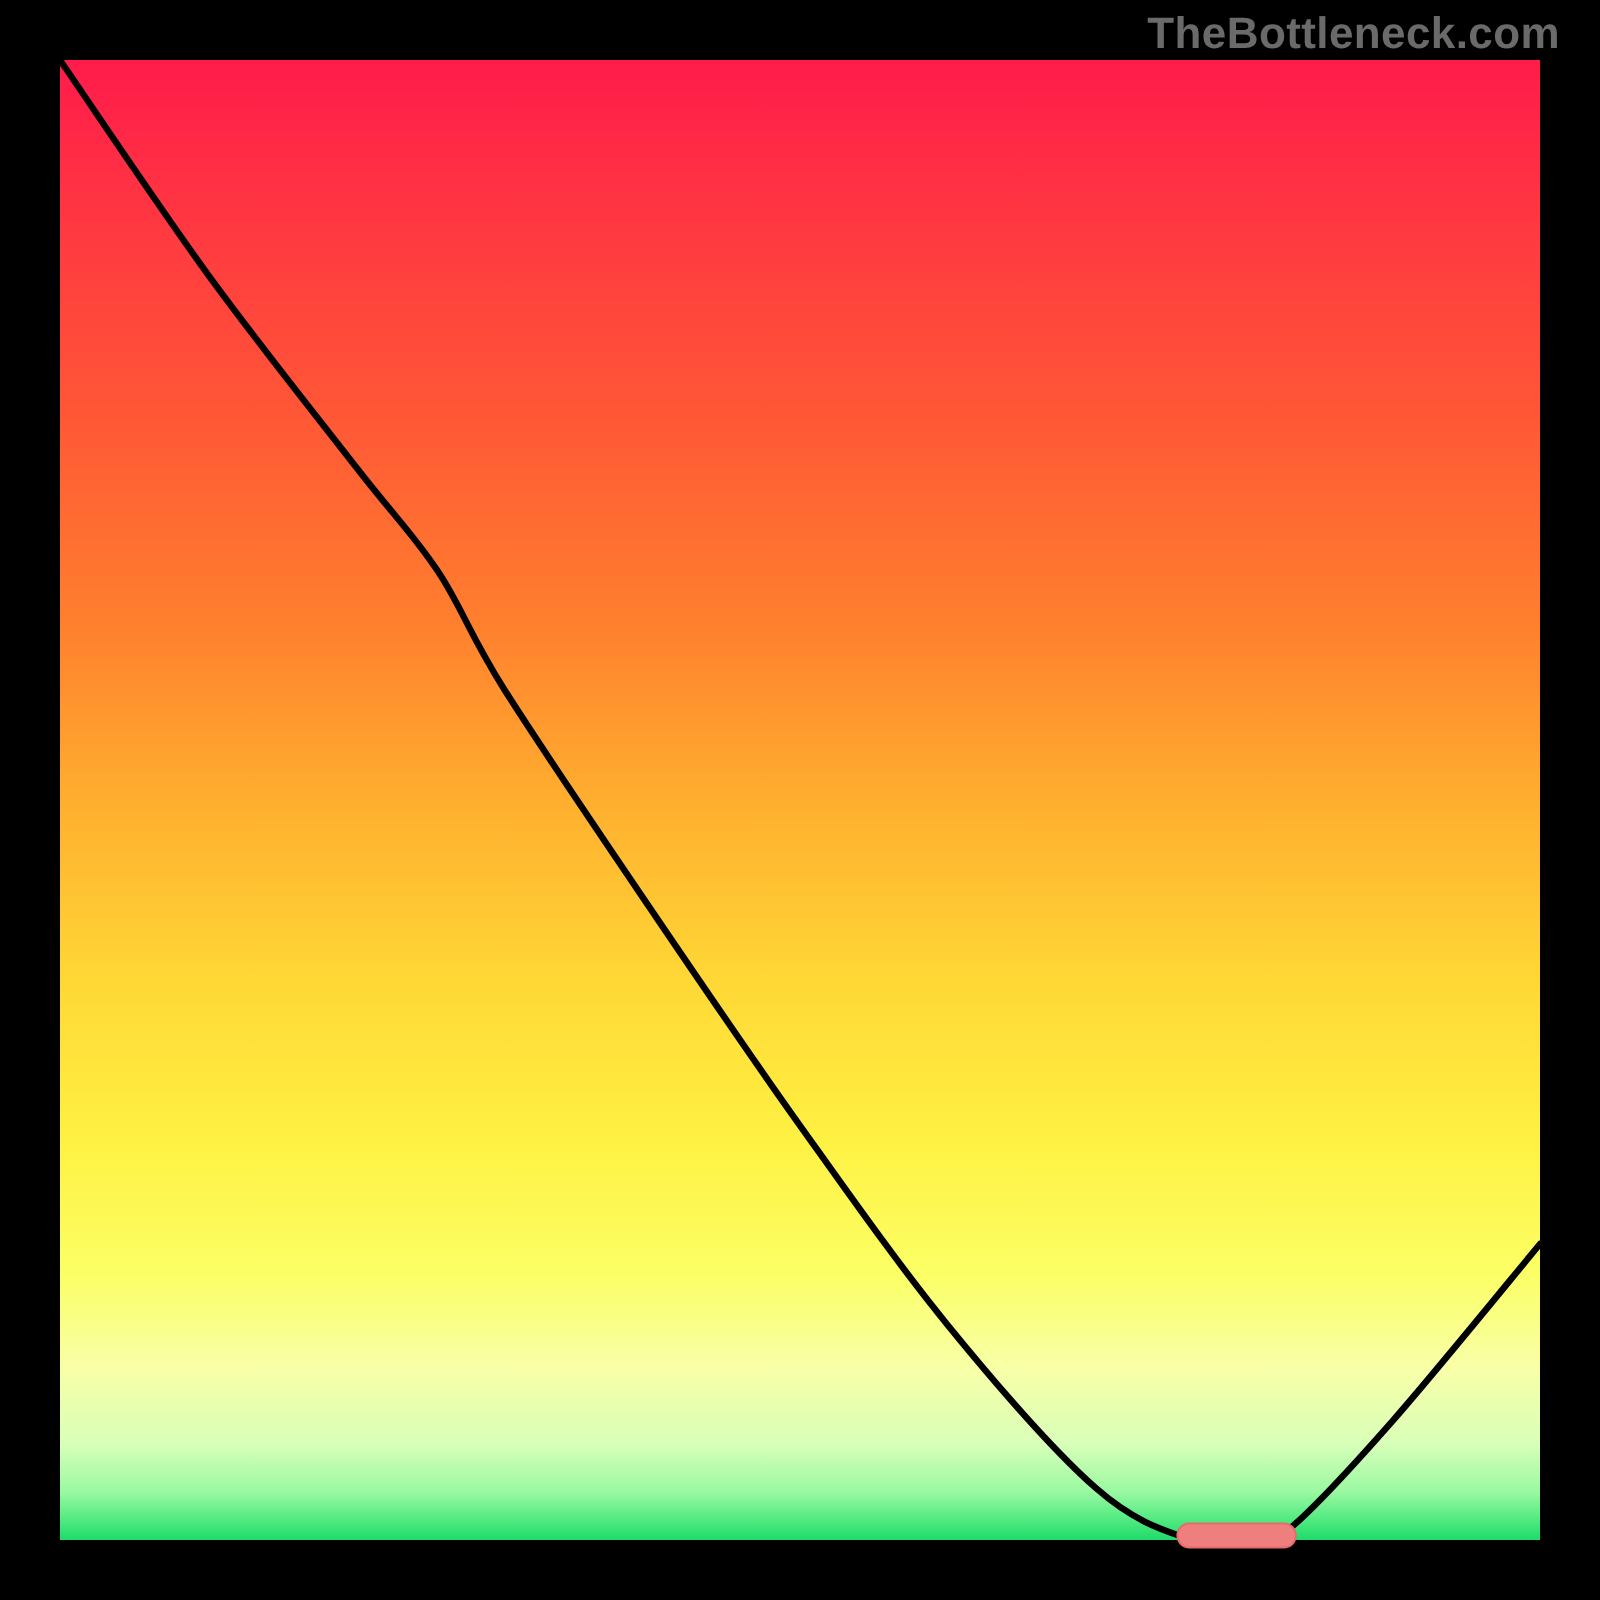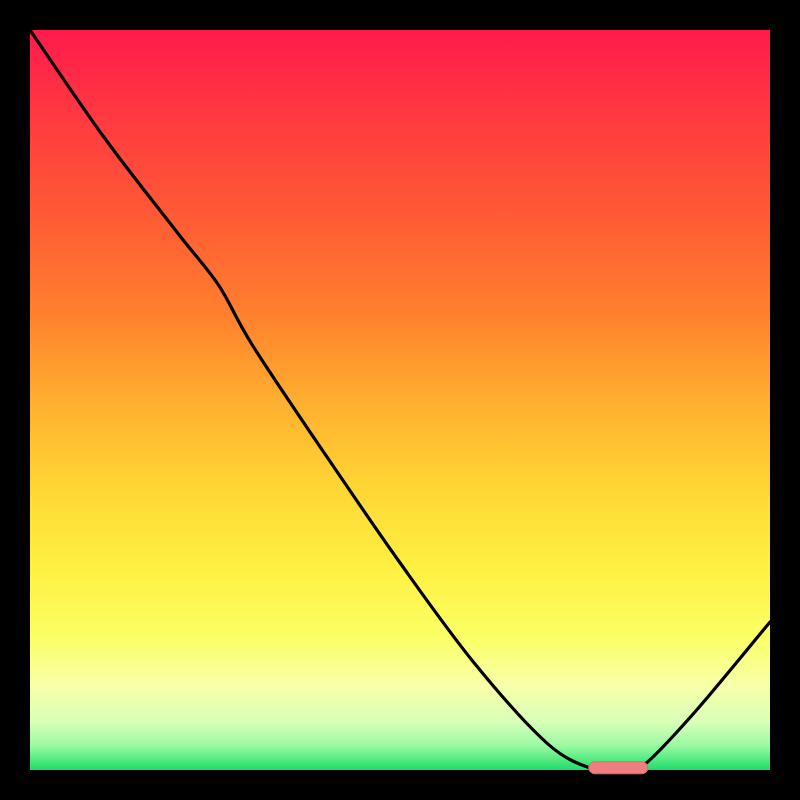--- a/index.html
+++ b/index.html
@@ -28,20 +28,21 @@
     letter-spacing: 0.2px;
   }
   svg {
     display: block;
   }
 </style>
 </head>
 <body>
 
 <div class="frame">
+  <div class="watermark">TheBottleneck.com</div>
   <svg id="chart-svg" width="800" height="800" viewBox="0 0 800 800">
     <defs>
       <linearGradient id="bg-grad" x1="0" y1="0" x2="0" y2="1">
           <stop offset="0.00%" stop-color="#ff1b4b"></stop>
           <stop offset="12.00%" stop-color="#ff3a40"></stop>
           <stop offset="25.00%" stop-color="#ff5a35"></stop>
           <stop offset="38.00%" stop-color="#ff7f2e"></stop>
           <stop offset="50.00%" stop-color="#ffae2f"></stop>
           <stop offset="62.00%" stop-color="#ffd735"></stop>
           <stop offset="73.00%" stop-color="#fff143"></stop>

